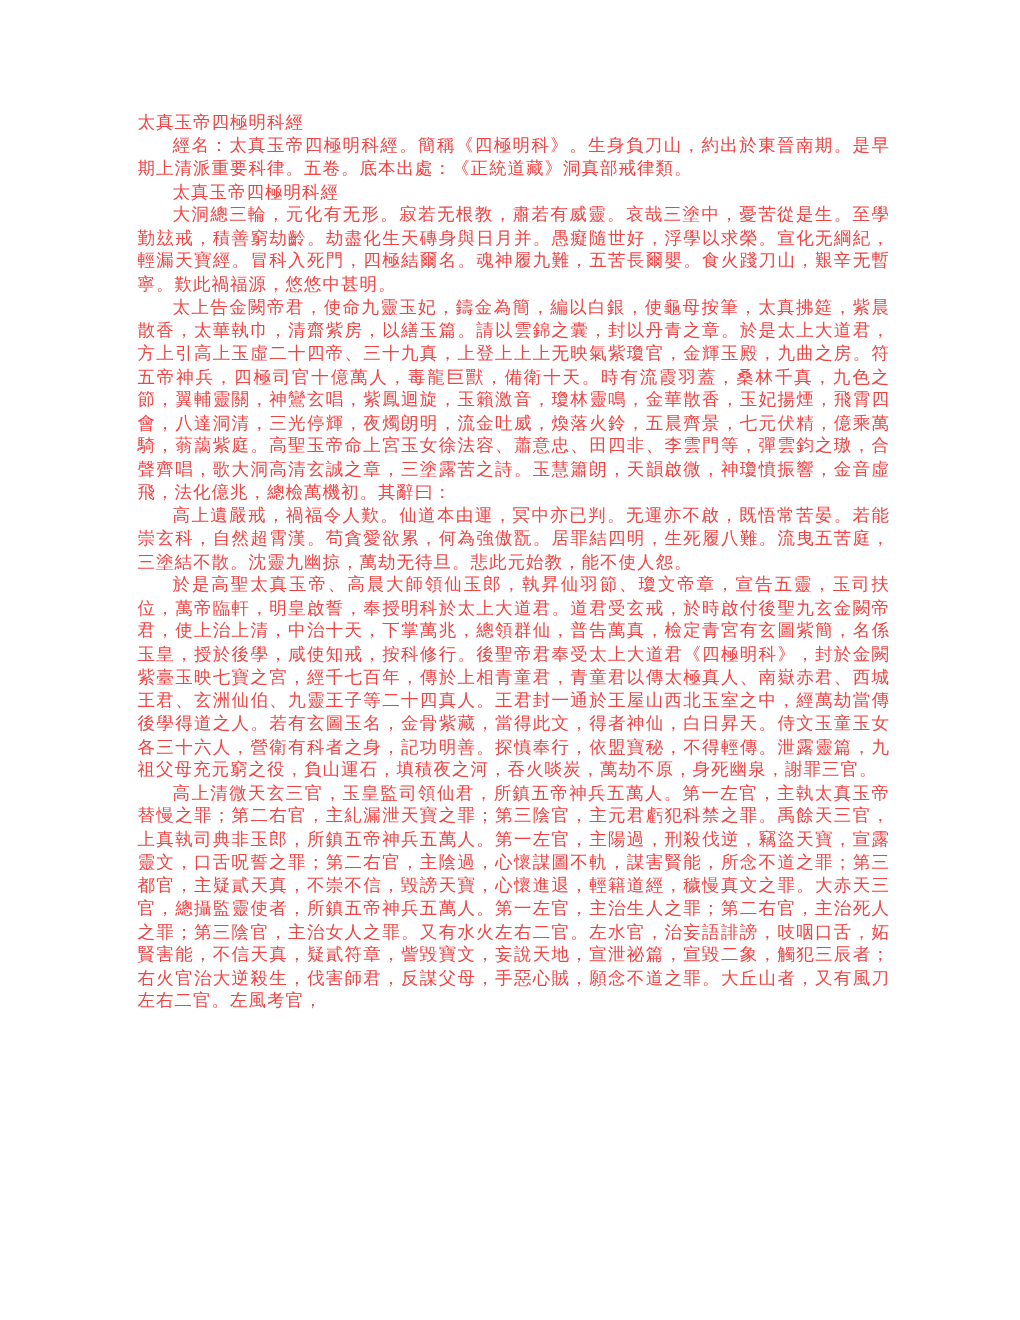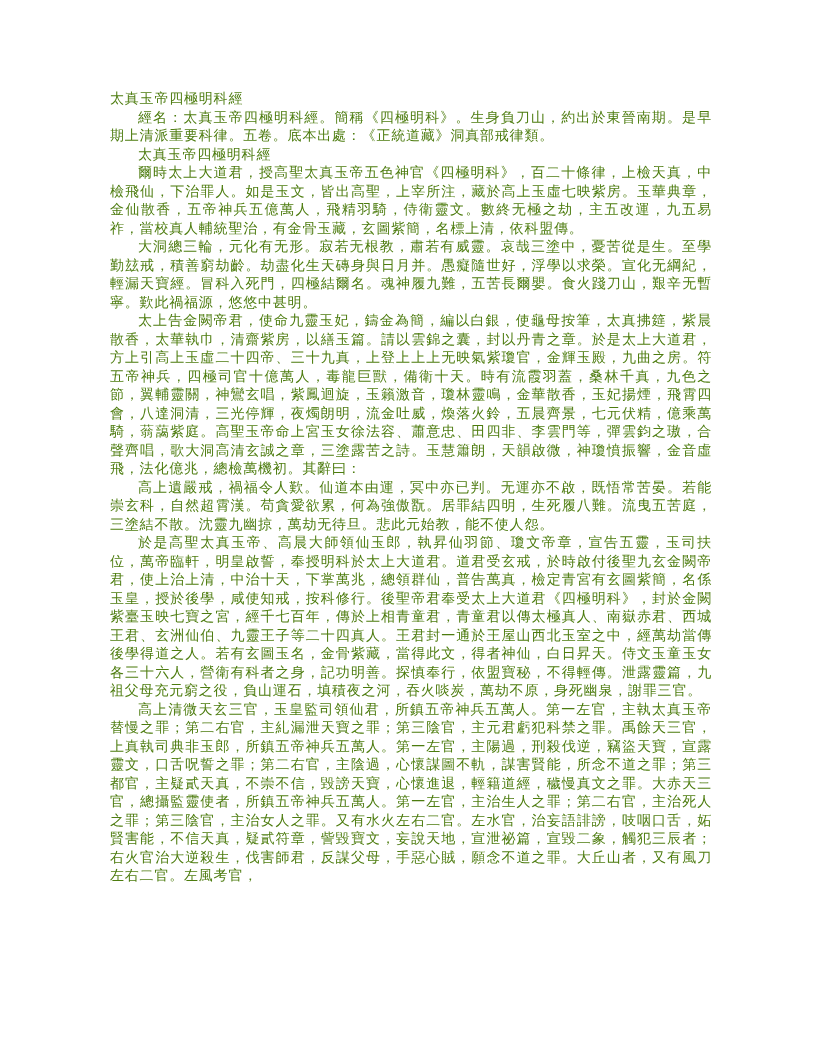--- a/index.html
+++ b/index.html
@@ -3,39 +3,38 @@
 <meta charset="utf-8">
 <style>
   html,body{margin:0;padding:0;background:#ffffff;}
   body{width:816px;height:1056px;position:relative;overflow:hidden;}
   .sheet{
     position:absolute;left:0;top:0;width:816px;height:1056px;background:#ffffff;
   }
   .text-area{
     position:absolute;left:110px;top:90px;width:602px;
     font-family:"Liberation Serif","DejaVu Serif",serif;
-    font-size:14px;line-height:18.5px;color:#4d7c0f;
+    font-size:14px;line-height:18.5px;color:#ef4444;
     letter-spacing:0.8px;
   }
   .text-area p{
     margin:0;padding:0;
     text-align:justify;
     text-justify:inter-ideograph;
     word-break:break-all;
   }
   .text-area p.indent{text-indent:2em;}
 </style>
 </head>
 <body>
 
 <div class="sheet">
   <div class="text-area">
     <p>太真玉帝四極明科經</p>
     <p class="indent">經名：太真玉帝四極明科經。簡稱《四極明科》。生身負刀山，約出於東晉南期。是早期上清派重要科律。五卷。底本出處：《正統道藏》洞真部戒律類。</p>
     <p class="indent">太真玉帝四極明科經</p>
-    <p class="indent">爾時太上大道君，授高聖太真玉帝五色神官《四極明科》，百二十條律，上檢天真，中檢飛仙，下治罪人。如是玉文，皆出高聖，上宰所注，藏於高上玉虛七映紫房。玉華典章，金仙散香，五帝神兵五億萬人，飛精羽騎，侍衛靈文。數終无極之劫，主五改運，九五易祚，當校真人輔統聖治，有金骨玉藏，玄圖紫簡，名標上清，依科盟傳。</p>
     <p class="indent">大洞總三輪，元化有无形。寂若无根教，肅若有威靈。哀哉三塗中，憂苦從是生。至學勤玆戒，積善窮劫齡。劫盡化生天磚身與日月并。愚癡隨世好，浮學以求榮。宣化无綱紀，輕漏天寶經。冒科入死門，四極結爾名。魂神履九難，五苦長爾嬰。食火踐刀山，艱辛无暫寧。歎此禍福源，悠悠中甚明。</p>
     <p class="indent">太上告金闕帝君，使命九靈玉妃，鑄金為簡，編以白銀，使龜母按筆，太真拂筵，紫晨散香，太華執巾，清齋紫房，以繕玉篇。請以雲錦之囊，封以丹青之章。於是太上大道君，方上引高上玉虛二十四帝、三十九真，上登上上上无映氣紫瓊官，金輝玉殿，九曲之房。符五帝神兵，四極司官十億萬人，毒龍巨獸，備衛十天。時有流霞羽蓋，桑林千真，九色之節，翼輔靈關，神鸞玄唱，紫鳳迴旋，玉籟激音，瓊林靈鳴，金華散香，玉妃揚煙，飛霄四會，八達洞清，三光停輝，夜燭朗明，流金吐威，煥落火鈴，五晨齊景，七元伏精，億乘萬騎，蓊藹紫庭。高聖玉帝命上宮玉女徐法容、蕭意忠、田四非、李雲門等，彈雲鈞之璈，合聲齊唱，歌大洞高清玄誠之章，三塗露苦之詩。玉慧簫朗，天韻啟微，神瓊憤振響，金音虛飛，法化億兆，總檢萬機初。其辭曰：</p>
     <p class="indent">高上遺嚴戒，禍福令人歎。仙道本由運，冥中亦已判。无運亦不啟，既悟常苦晏。若能崇玄科，自然超霄漢。苟貪愛欲累，何為強傲翫。居罪結四明，生死履八難。流曳五苦庭，三塗結不散。沈靈九幽掠，萬劫无待旦。悲此元始教，能不使人怨。</p>
     <p class="indent">於是高聖太真玉帝、高晨大師領仙玉郎，執昇仙羽節、瓊文帝章，宣告五靈，玉司扶位，萬帝臨軒，明皇啟誓，奉授明科於太上大道君。道君受玄戒，於時啟付後聖九玄金闕帝君，使上治上清，中治十天，下掌萬兆，總領群仙，普告萬真，檢定青宮有玄圖紫簡，名係玉皇，授於後學，咸使知戒，按科修行。後聖帝君奉受太上大道君《四極明科》，封於金闕紫臺玉映七寶之宮，經千七百年，傳於上相青童君，青童君以傳太極真人、南嶽赤君、西城王君、玄洲仙伯、九靈王子等二十四真人。王君封一通於王屋山西北玉室之中，經萬劫當傳後學得道之人。若有玄圖玉名，金骨紫藏，當得此文，得者神仙，白日昇天。侍文玉童玉女各三十六人，營衛有科者之身，記功明善。探慎奉行，依盟寶秘，不得輕傳。泄露靈篇，九祖父母充元窮之役，負山運石，填積夜之河，吞火啖炭，萬劫不原，身死幽泉，謝罪三官。</p>
     <p class="indent">高上清微天玄三官，玉皇監司領仙君，所鎮五帝神兵五萬人。第一左官，主執太真玉帝替慢之罪；第二右官，主糺漏泄天寶之罪；第三陰官，主元君虧犯科禁之罪。禹餘天三官，上真執司典非玉郎，所鎮五帝神兵五萬人。第一左官，主陽過，刑殺伐逆，竊盜天寶，宣露靈文，口舌呪誓之罪；第二右官，主陰過，心懷謀圖不軌，謀害賢能，所念不道之罪；第三都官，主疑貳天真，不崇不信，毀謗天寶，心懷進退，輕籍道經，穢慢真文之罪。大赤天三官，總攝監靈使者，所鎮五帝神兵五萬人。第一左官，主治生人之罪；第二右官，主治死人之罪；第三陰官，主治女人之罪。又有水火左右二官。左水官，治妄語誹謗，吱咽口舌，妬賢害能，不信天真，疑貳符章，訾毀寶文，妄說天地，宣泄祕篇，宣毀二象，觸犯三辰者；右火官治大逆殺生，伐害師君，反謀父母，手惡心賊，願念不道之罪。大丘山者，又有風刀左右二官。左風考官，</p>
   </div>
 </div>
 
 </body></html>

